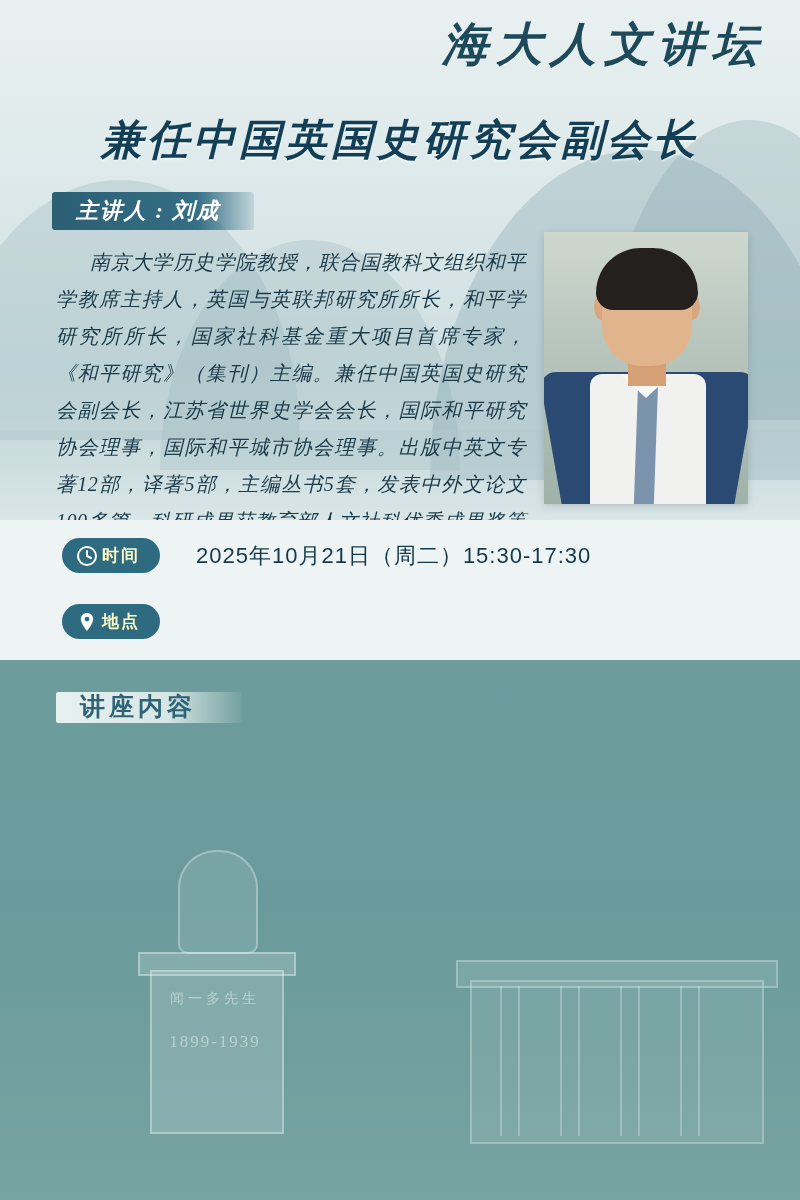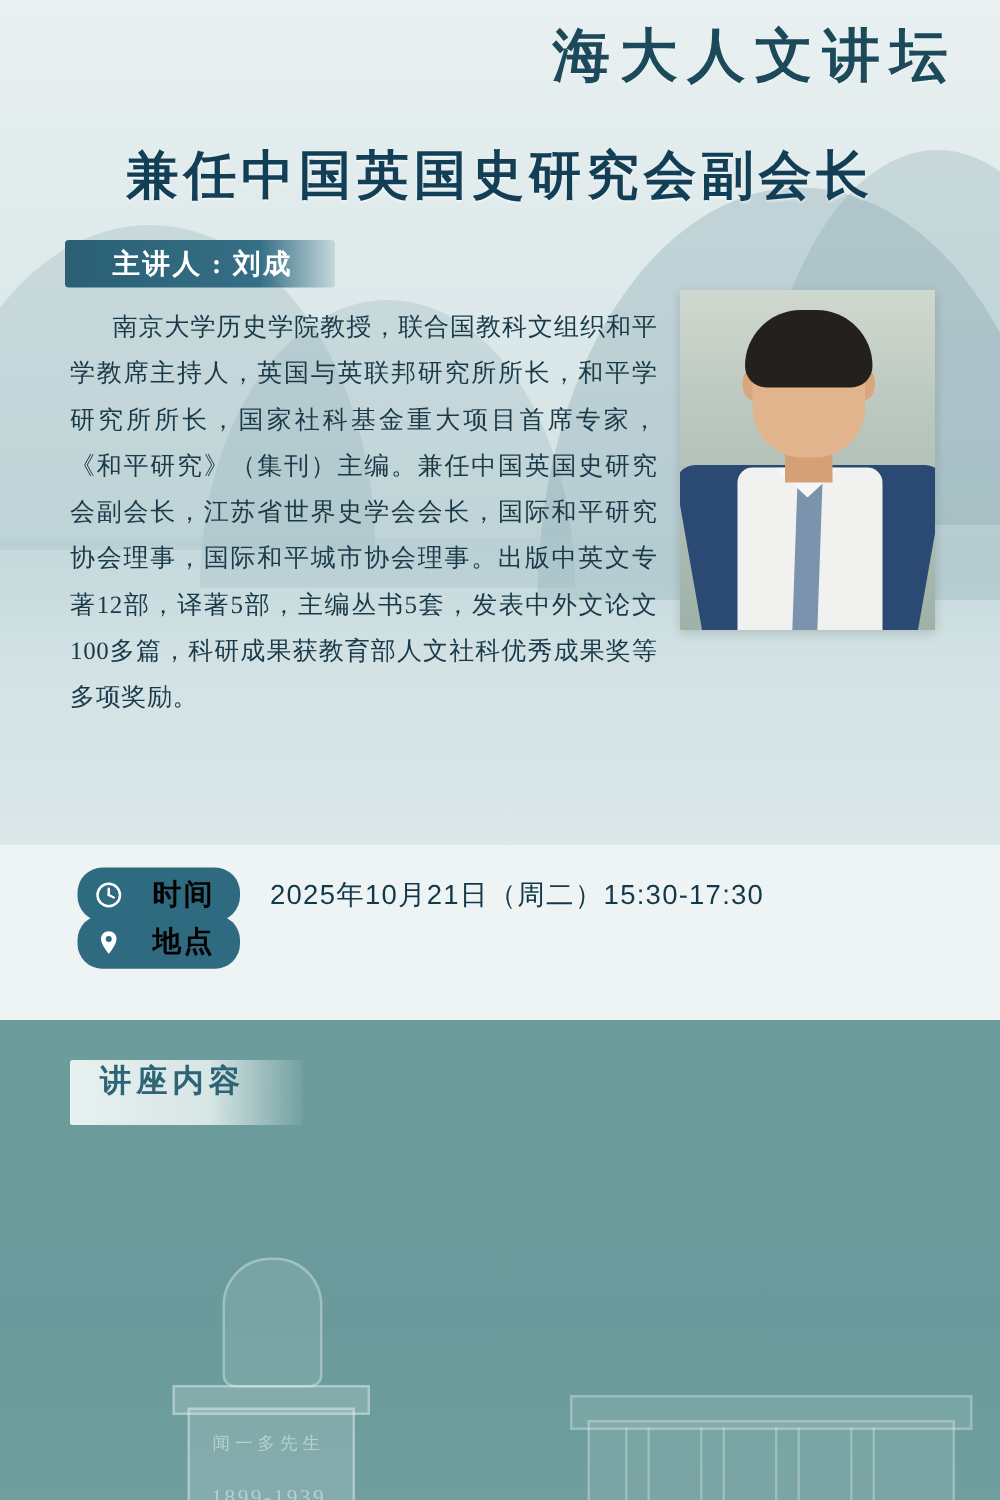--- a/index.html
+++ b/index.html
@@ -17,24 +17,25 @@
     position: relative;
     width: 800px;
     height: 1200px;
     overflow: hidden;
   }
 
   
   .top-section {
     position: relative;
     width: 800px;
-    height: 676px;
+    height: 520px;
     background:
       linear-gradient(to bottom, #e9f0f1 0%, #dde9ea 35%, #cfe0e2 70%, #dbe7e8 100%);
     overflow: hidden;
+    font-style: italic;
   }
   
   .mtn {
     position: absolute;
     background: rgba(150, 180, 186, 0.30);
     border-radius: 50% 50% 0 0 / 100% 100% 0 0;
   }
   .mtn1 { left: -60px; top: 180px; width: 360px; height: 260px; }
   .mtn2 { left: 160px; top: 240px; width: 300px; height: 230px; background: rgba(140,172,180,0.25); }
   .mtn3 { left: 430px; top: 150px; width: 420px; height: 330px; background: rgba(128,162,170,0.32); }
@@ -70,21 +71,21 @@
     letter-spacing: 4px;
     color: #123f56;
     text-shadow: 0 2px 2px rgba(255,255,255,0.55);
   }
 
   .speaker-banner {
     position: absolute;
     left: 52px;
     top: 192px;
     height: 38px;
-    padding: 0 34px 0 38px;
+    padding: 0 34px 0 24px;
     display: flex;
     align-items: center;
     background: linear-gradient(to right, #2a5f74 0%, #356f85 72%, rgba(53,111,133,0.15) 100%);
     border-radius: 3px;
     color: #ffffff;
     font-family: "Liberation Serif", serif;
     font-size: 22px;
     font-weight: bold;
     letter-spacing: 2px;
   }
@@ -175,36 +176,36 @@
     height: 140px;
     background: #eef3f3;
   }
   .info-row {
     position: absolute;
     display: flex;
     align-items: center;
     left: 62px;
   }
   .info-row.time  { top: 18px; }
-  .info-row.place { top: 56px; }
+  .info-row.place { top: 84px; }
   .pill {
     display: flex;
     align-items: center;
-    gap: 24px;
+    gap: 4px;
     background: #2f6b80;
-    color: #000000;
+    color: #fef9c3;
     border-radius: 20px;
     padding: 6px 20px 6px 14px;
     font-family: "Liberation Serif", serif;
-    font-size: 23px;
+    font-size: 17px;
     font-weight: bold;
     letter-spacing: 2px;
   }
   .info-value {
-    margin-left: 24px;
+    margin-left: 36px;
     font-size: 22px;
     color: #12384a;
     letter-spacing: 1px;
   }
   .icon-svg { display: block; }
 
   
   .content-section {
     position: relative;
     width: 800px;
@@ -263,24 +264,24 @@
     width: 16px;
     height: 150px;
     border-left: 2px solid rgba(222,236,234,0.35);
     border-right: 2px solid rgba(222,236,234,0.35);
   }
 
   .content-banner {
     position: absolute;
     left: 56px;
     top: 32px;
-    height: 52px;
+    height: 31px;
     padding: 0 46px 0 24px;
     display: flex;
-    align-items: flex-start;
+    align-items: flex-end;
     background: linear-gradient(to right, rgba(242,248,247,0.92) 0%, rgba(242,248,247,0.80) 60%, rgba(242,248,247,0.05) 100%);
     color: #2d6476;
     font-family: "Liberation Serif", serif;
     font-size: 25px;
     font-weight: bold;
     letter-spacing: 4px;
     border-radius: 2px;
   }
   .content-body {
     position: absolute;

